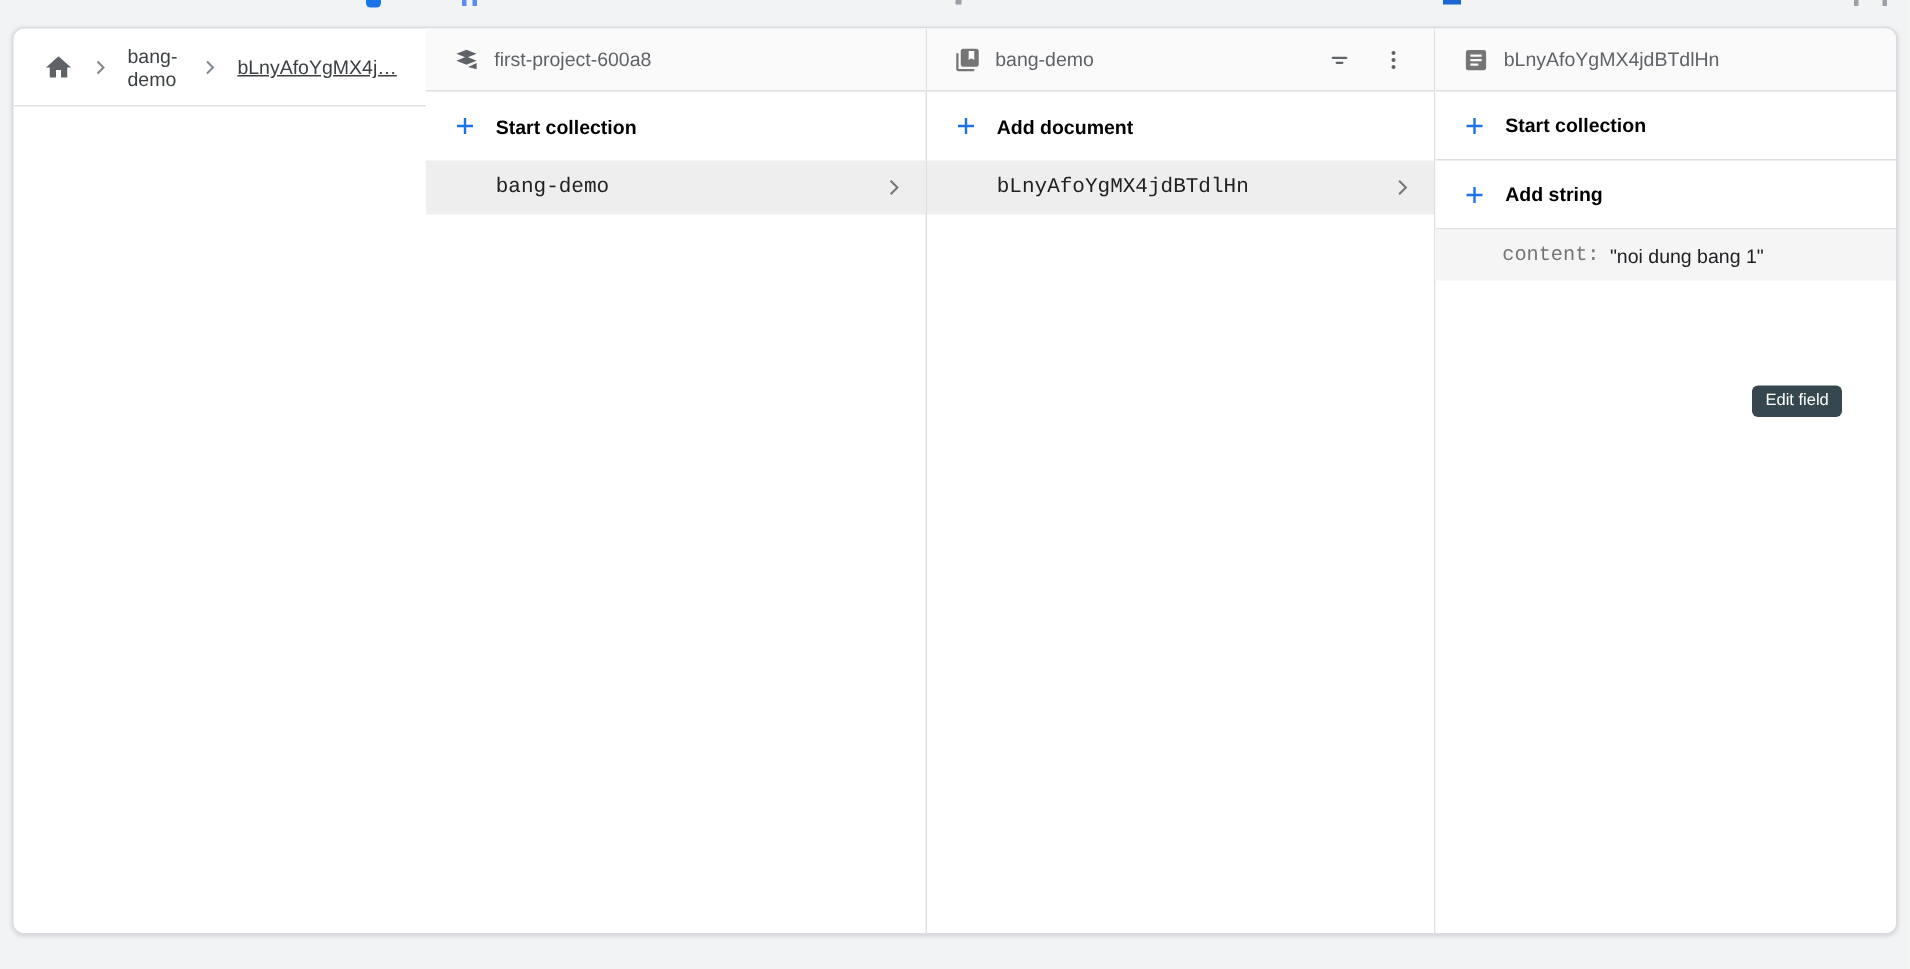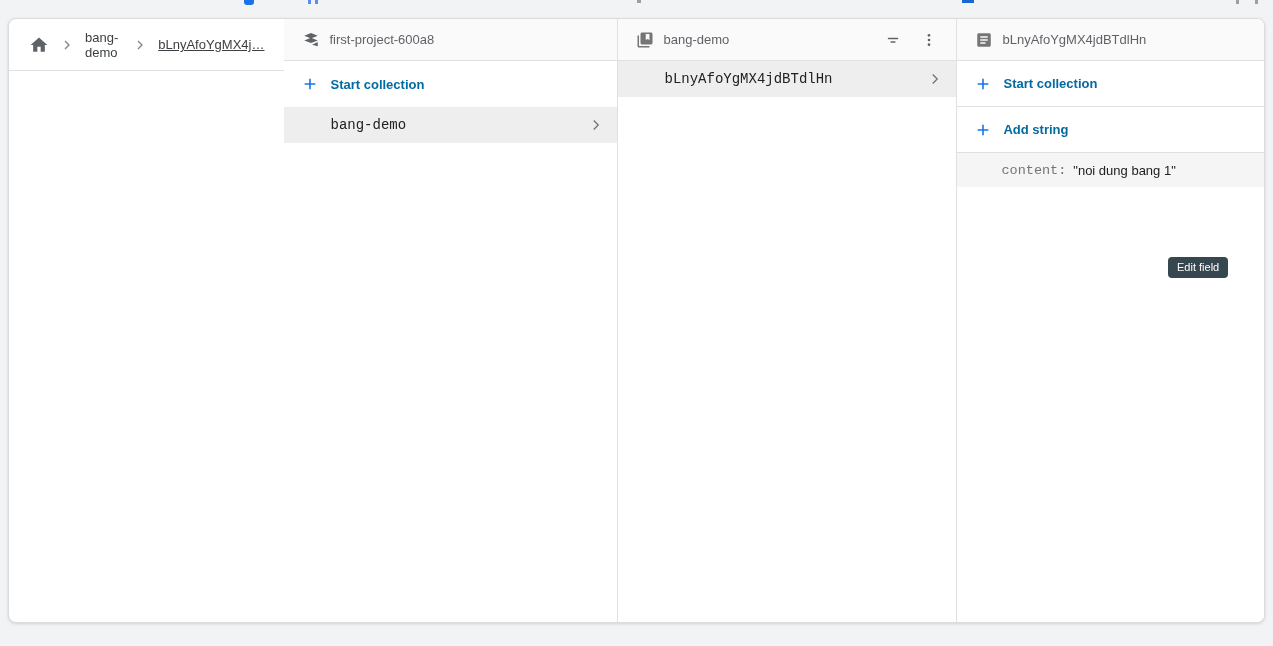--- a/index.html
+++ b/index.html
@@ -55,21 +55,21 @@
   .icon-btn {
     width: 30px; height: 30px; border: none; background: transparent;
     display: flex; align-items: center; justify-content: center;
     border-radius: 50%; cursor: pointer; padding: 0;
   }
 
   .action-row {
     height: 46px; flex: 0 0 46px;
     display: flex; align-items: center;
     padding: 0 18px; gap: 12px;
-    color: #0369a1; font-size: 13px; font-weight: bold;
+    color: #000000; font-size: 13px; font-weight: bold;
     cursor: pointer; background: transparent; border: none; text-align: left;
   }
   .action-row.bordered { border-bottom: 1px solid #e0e0e0; }
 
   .list-row {
     height: 36px; flex: 0 0 36px;
     display: flex; align-items: center; justify-content: space-between;
     padding: 0 12px 0 46px;
     font-family: "Liberation Mono", "DejaVu Sans Mono", monospace;
     font-size: 14px; color: #212121;
@@ -173,20 +173,26 @@
           </button>
           <button class="icon-btn">
             <svg width="16" height="16" viewBox="0 0 24 24" fill="#5f6368">
               <circle cx="12" cy="5" r="2"></circle>
                 <circle cx="12" cy="12" r="2"></circle>
                 <circle cx="12" cy="19" r="2"></circle>
             </svg>
           </button>
         </span>
       </div>
+      <button class="action-row">
+        <svg width="16" height="16" viewBox="0 0 24 24" fill="none" stroke="#1a73e8" stroke-width="2.4">
+            <path d="M12 4v16M4 12h16"></path>
+          </svg>
+        <span>Add document</span>
+      </button>
       <div class="list-row selected">
         <span>bLnyAfoYgMX4jdBTdlHn</span>
         <svg width="18" height="18" viewBox="0 0 24 24" fill="none" stroke="#757575" stroke-width="1.8">
             <path d="M9 6l6 6-6 6"></path>
           </svg>
       </div>
     </div>
 
     <div class="panel panel-document">
       <div class="panel-header">

